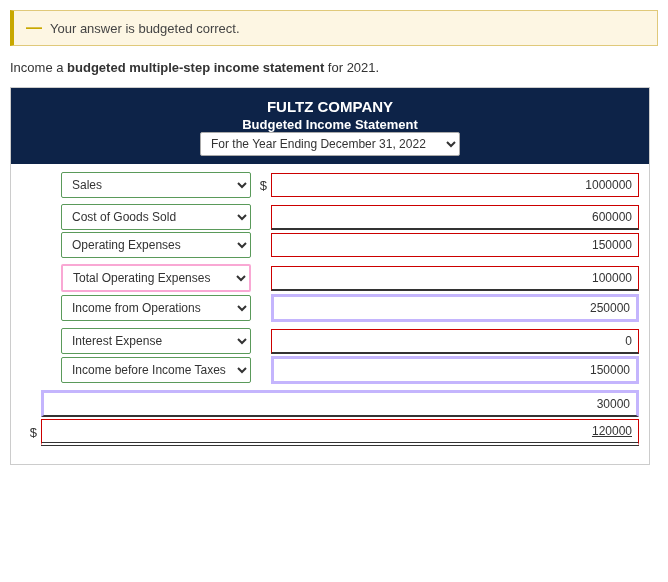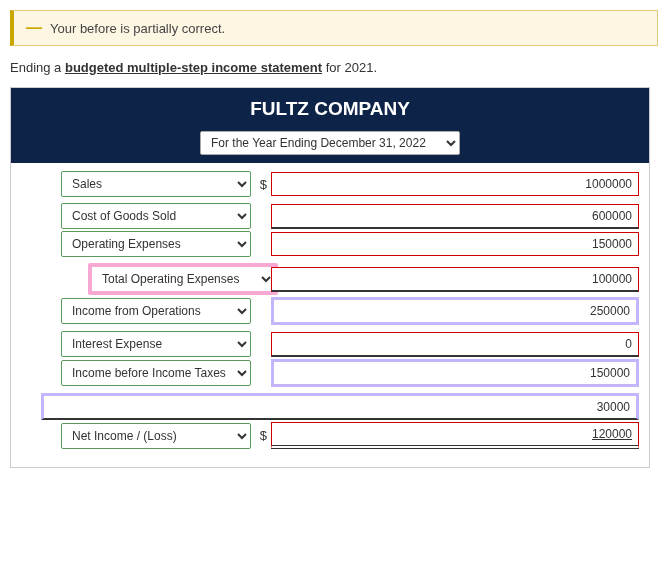--- a/index.html
+++ b/index.html
@@ -34,48 +34,47 @@
     }
 
     .intro-text {
       font-size: 13px;
       margin-bottom: 12px;
       color: #333;
     }
 
     .intro-text strong {
       font-weight: bold;
-      text-decoration: underline;
     }
 
     .statement-container {
       border: 1px solid #ccc;
       width: 640px;
     }
 
     .statement-header {
       background: #0d2348;
       color: #fff;
       text-align: center;
       padding: 10px 8px 8px;
     }
 
     .statement-header .company-name {
       font-weight: bold;
-      font-size: 19px;
+      font-size: 15px;
     }
 
     .statement-header .statement-title {
       font-weight: bold;
       font-size: 13px;
       margin-top: 2px;
     }
 
     .statement-header .period-select {
-      margin-top: 11px;
+      margin-top: 0;
     }
 
     .period-select select {
       background: #fff;
       color: #333;
       border: 1px solid #aaa;
       padding: 3px 6px;
       font-size: 12px;
       width: 260px;
       border-radius: 2px;
@@ -103,22 +102,21 @@
       padding: 4px 6px;
       font-size: 12px;
       border: 1px solid #5a9a5a;
       border-radius: 2px;
       background: #fff;
       color: #333;
       appearance: auto;
     }
 
     .row-label select.red-border {
-      border: 4px solid #f9a8d4;
-      margin-left: 27px;
+      border: 2px solid #f9a8d4;
     }
 
     .dollar-sign {
       width: 20px;
       text-align: right;
       padding-right: 4px;
       font-size: 13px;
       color: #333;
       flex-shrink: 0;
     }
@@ -157,30 +155,31 @@
     .double-underline-row .row-input input {
       border-bottom: 4px double #333;
       text-decoration: underline;
     }
   </style>
 </head>
 <body>
 
 <div class="alert-banner">
   <span class="alert-icon">—</span>
-  <span>Your before is partially correct.</span>
+  <span>Your answer is budgeted correct.</span>
 </div>
 
 <div class="intro-text">
-  <span>Ending a </span><strong>budgeted multiple-step income statement</strong><span> for 2021.</span>
+  <span>Income a </span><strong>budgeted multiple-step income statement</strong><span> for 2021.</span>
 </div>
 
 <div class="statement-container">
   <div class="statement-header">
     <div class="company-name">FULTZ COMPANY</div>
+    <div class="statement-title">Budgeted Income Statement</div>
     <div class="period-select">
       <select>
         <option>For the Year Ending December 31, 2022</option>
       </select>
     </div>
   </div>
   <div class="statement-body" id="statement-body">
 
   <div class="row">
         <div class="row-label"><select><option>Sales</option></select></div>
@@ -215,18 +214,17 @@
       <div class="row">
         <div class="row-label"><select><option>Income before Income Taxes</option></select></div>
         <div class="dollar-sign invisible">$</div>
         <div class="row-input"><input type="text" class="green-border" value="150000" style=""></div>
       </div>
       <div class="row underline-row">
         <div class="dollar-sign invisible">$</div>
         <div class="row-input"><input type="text" class="green-border" value="30000" style=""></div>
       </div>
       <div class="row double-underline-row">
-        <div class="row-label"><select><option>Net Income / (Loss)</option></select></div>
         <div class="dollar-sign">$</div>
         <div class="row-input"><input type="text" value="120000" style=""></div>
       </div>
     </div>
 </div>
 
 </body></html>

